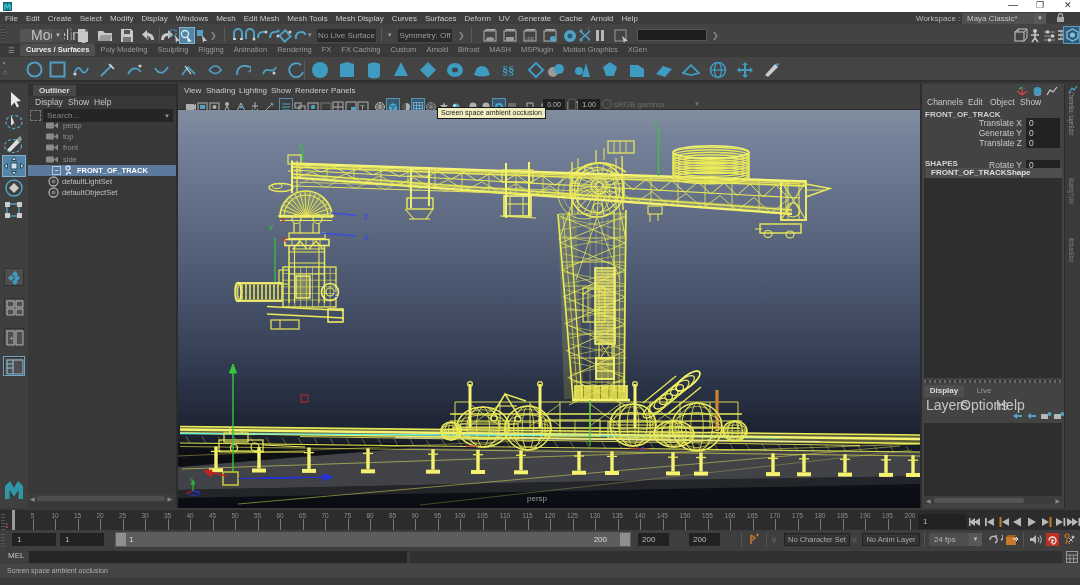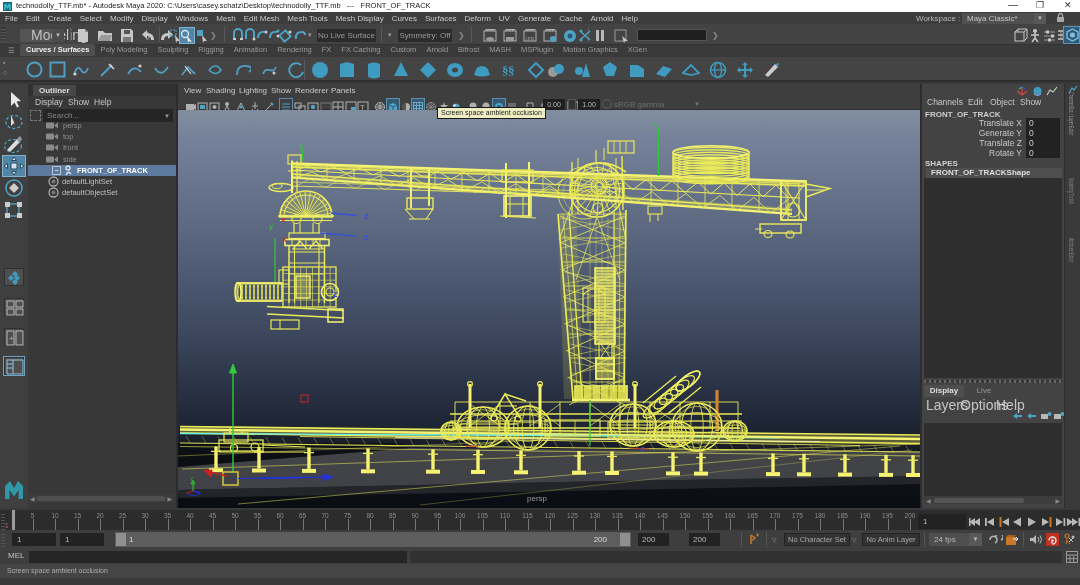--- a/index.html
+++ b/index.html
@@ -8,21 +8,20 @@
 .oind{width:0px}
 .oind2{width:2px}
 </style></head><body>
 <div id="root">
 
 <div class="abs" style="left:0;top:0;width:1080px;height:11.5px;background:#ffffff;color:#1c1c1c;font-size:7.5px;line-height:11px">
   <svg class="abs" style="left:3px;top:1.5px" width="9" height="9">
         <rect width="9" height="9" fill="#10687c"></rect>
         <path d="M1 8 V3 L3 1 L4.5 4 L6 1 L8 3 V8 H6.3 V4.6 L4.5 7.2 L2.7 4.6 V8 Z" fill="#3db5c8"></path>
       </svg>
-  <span class="abs" style="left:16px;top:0">technodolly_TTF.mb* - Autodesk Maya 2020: C:\Users\casey.schatz\Desktop\technodolly_TTF.mb&nbsp;&nbsp;&nbsp;---&nbsp;&nbsp;&nbsp;FRONT_OF_TRACK</span>
   <span class="abs" style="left:1008px;top:-1px;color:#333;font-size:10px">—</span>
   <span class="abs" style="left:1036px;top:0px;color:#333;font-size:9px">❐</span>
   <span class="abs" style="left:1064px;top:0px;color:#333;font-size:9px">✕</span>
 </div>
 
 <div class="abs" style="left:0;top:11.5px;width:1080px;height:12.5px;background:#3d3d3d;color:#c9c9c9;font-size:8px;line-height:13px">
   <span class="abs" style="left:5px;top:0;white-space:nowrap"><span style="margin-right:8px">File</span><span style="margin-right:8px">Edit</span><span style="margin-right:8px">Create</span><span style="margin-right:8px">Select</span><span style="margin-right:8px">Modify</span><span style="margin-right:8px">Display</span><span style="margin-right:8px">Windows</span><span style="margin-right:8px">Mesh</span><span style="margin-right:8px">Edit Mesh</span><span style="margin-right:8px">Mesh Tools</span><span style="margin-right:8px">Mesh Display</span><span style="margin-right:8px">Curves</span><span style="margin-right:8px">Surfaces</span><span style="margin-right:8px">Deform</span><span style="margin-right:8px">UV</span><span style="margin-right:8px">Generate</span><span style="margin-right:8px">Cache</span><span style="margin-right:8px">Arnold</span><span style="margin-right:8px">Help</span></span>
   <span class="abs" style="left:916px;top:0;color:#b8b8b8">Workspace :</span>
   <span class="abs" style="left:962px;top:1px;width:84px;height:11px;background:#505050;color:#c5c5c5;padding-left:5px;line-height:11px">Maya Classic*</span>
   <span class="abs" style="left:1034px;top:1px;width:12px;height:11px;background:#585858;color:#bbb;font-size:6px;text-align:center;line-height:11px">▼</span>
@@ -1125,21 +1124,21 @@
   <div class="abs" style="left:3px;top:26px;color:#cfcfcf;font-weight:bold;font-size:8px">FRONT_OF_TRACK</div>
   <div class="abs" style="left:0;top:34px;width:140px">
         <div style="position:relative;height:10px;margin-bottom:0px">
           <span style="position:absolute;right:40px;top:0;color:#c8c8c8">Translate X</span>
           <span style="position:absolute;right:2px;top:0;width:34px;height:10px;background:#222;color:#ccc;padding-left:3px;box-sizing:border-box">0</span>
         </div>
         <div style="position:relative;height:10px;margin-bottom:0px">
           <span style="position:absolute;right:40px;top:0;color:#c8c8c8">Generate Y</span>
           <span style="position:absolute;right:2px;top:0;width:34px;height:10px;background:#222;color:#ccc;padding-left:3px;box-sizing:border-box">0</span>
         </div>
-        <div style="position:relative;height:10px;margin-bottom:0px">
+        <div style="position:relative;height:10px;margin-bottom:12px">
           <span style="position:absolute;right:40px;top:0;color:#c8c8c8">Translate Z</span>
           <span style="position:absolute;right:2px;top:0;width:34px;height:10px;background:#222;color:#ccc;padding-left:3px;box-sizing:border-box">0</span>
         </div>
         <div style="position:relative;height:10px;margin-bottom:0px">
           <span style="position:absolute;right:40px;top:0;color:#c8c8c8">Rotate Y</span>
           <span style="position:absolute;right:2px;top:0;width:34px;height:10px;background:#222;color:#ccc;padding-left:3px;box-sizing:border-box">0</span>
         </div>
       </div>
   <div class="abs" style="left:3px;top:74.5px;color:#cfcfcf;font-weight:bold;font-size:8px">SHAPES</div>
   <div class="abs" style="left:4px;top:83.5px;width:136px;height:10px;background:#4e4e4e;color:#ddd;font-weight:bold;font-size:8px;padding-left:5px">FRONT_OF_TRACKShape</div>

